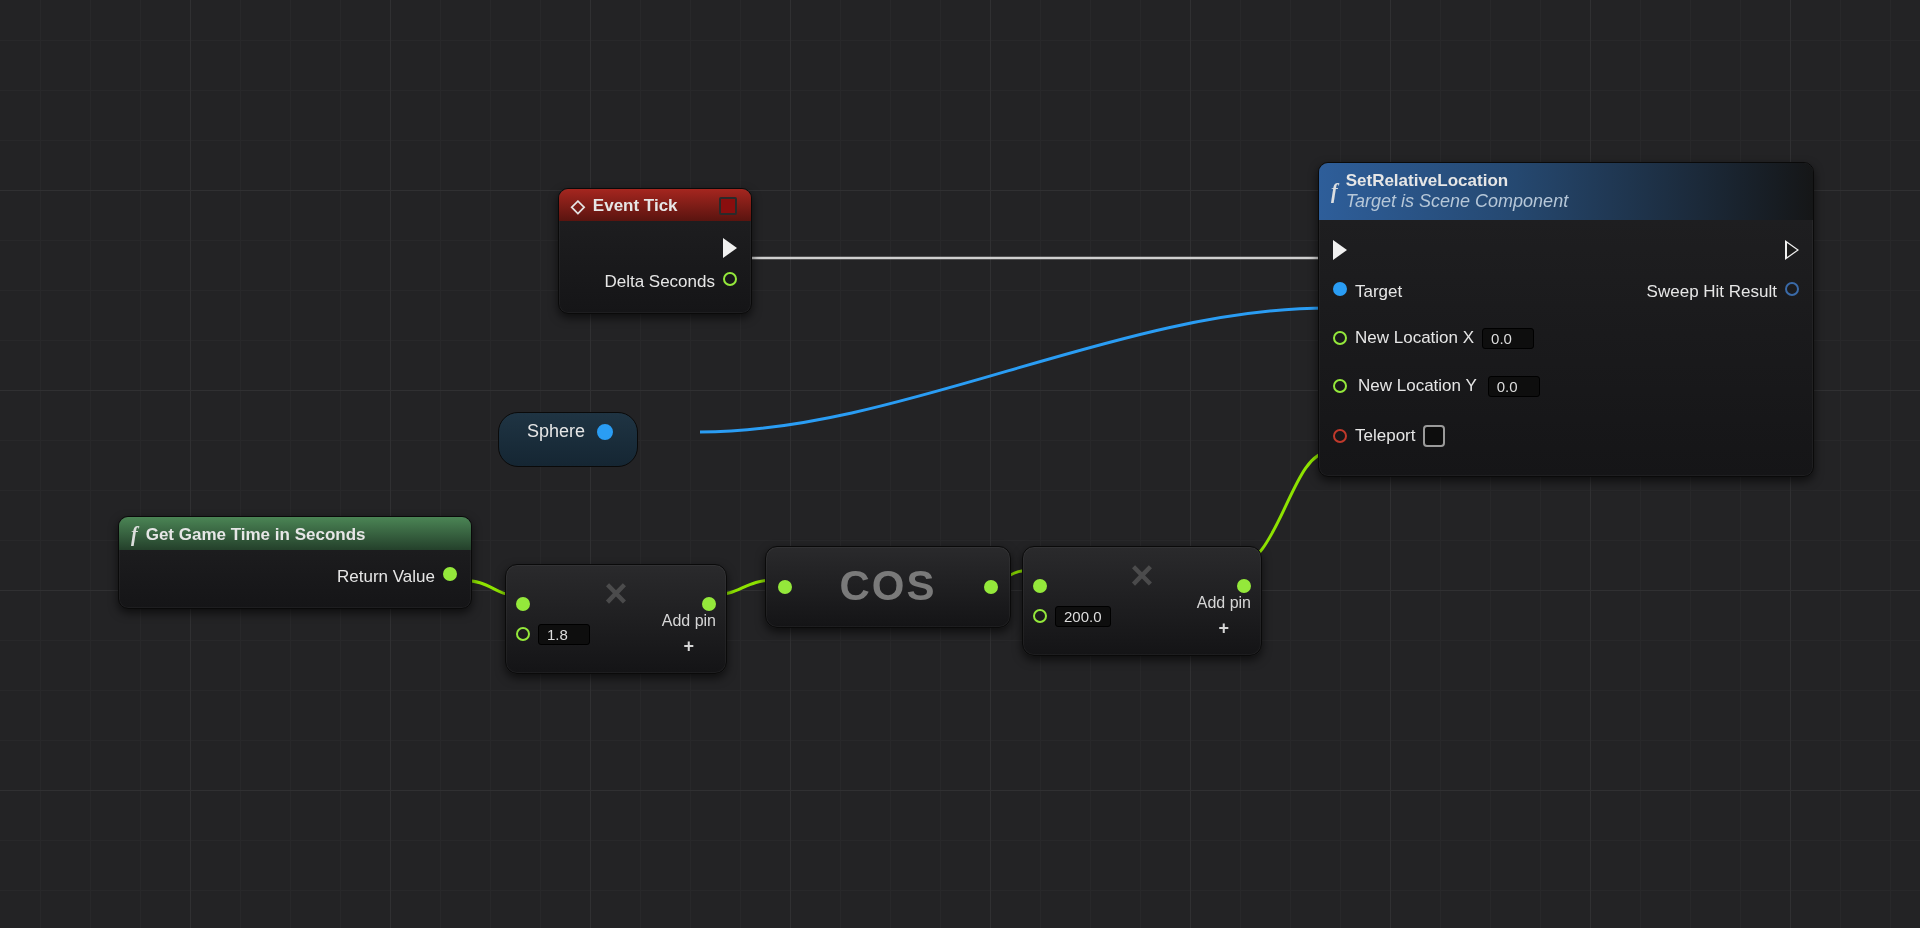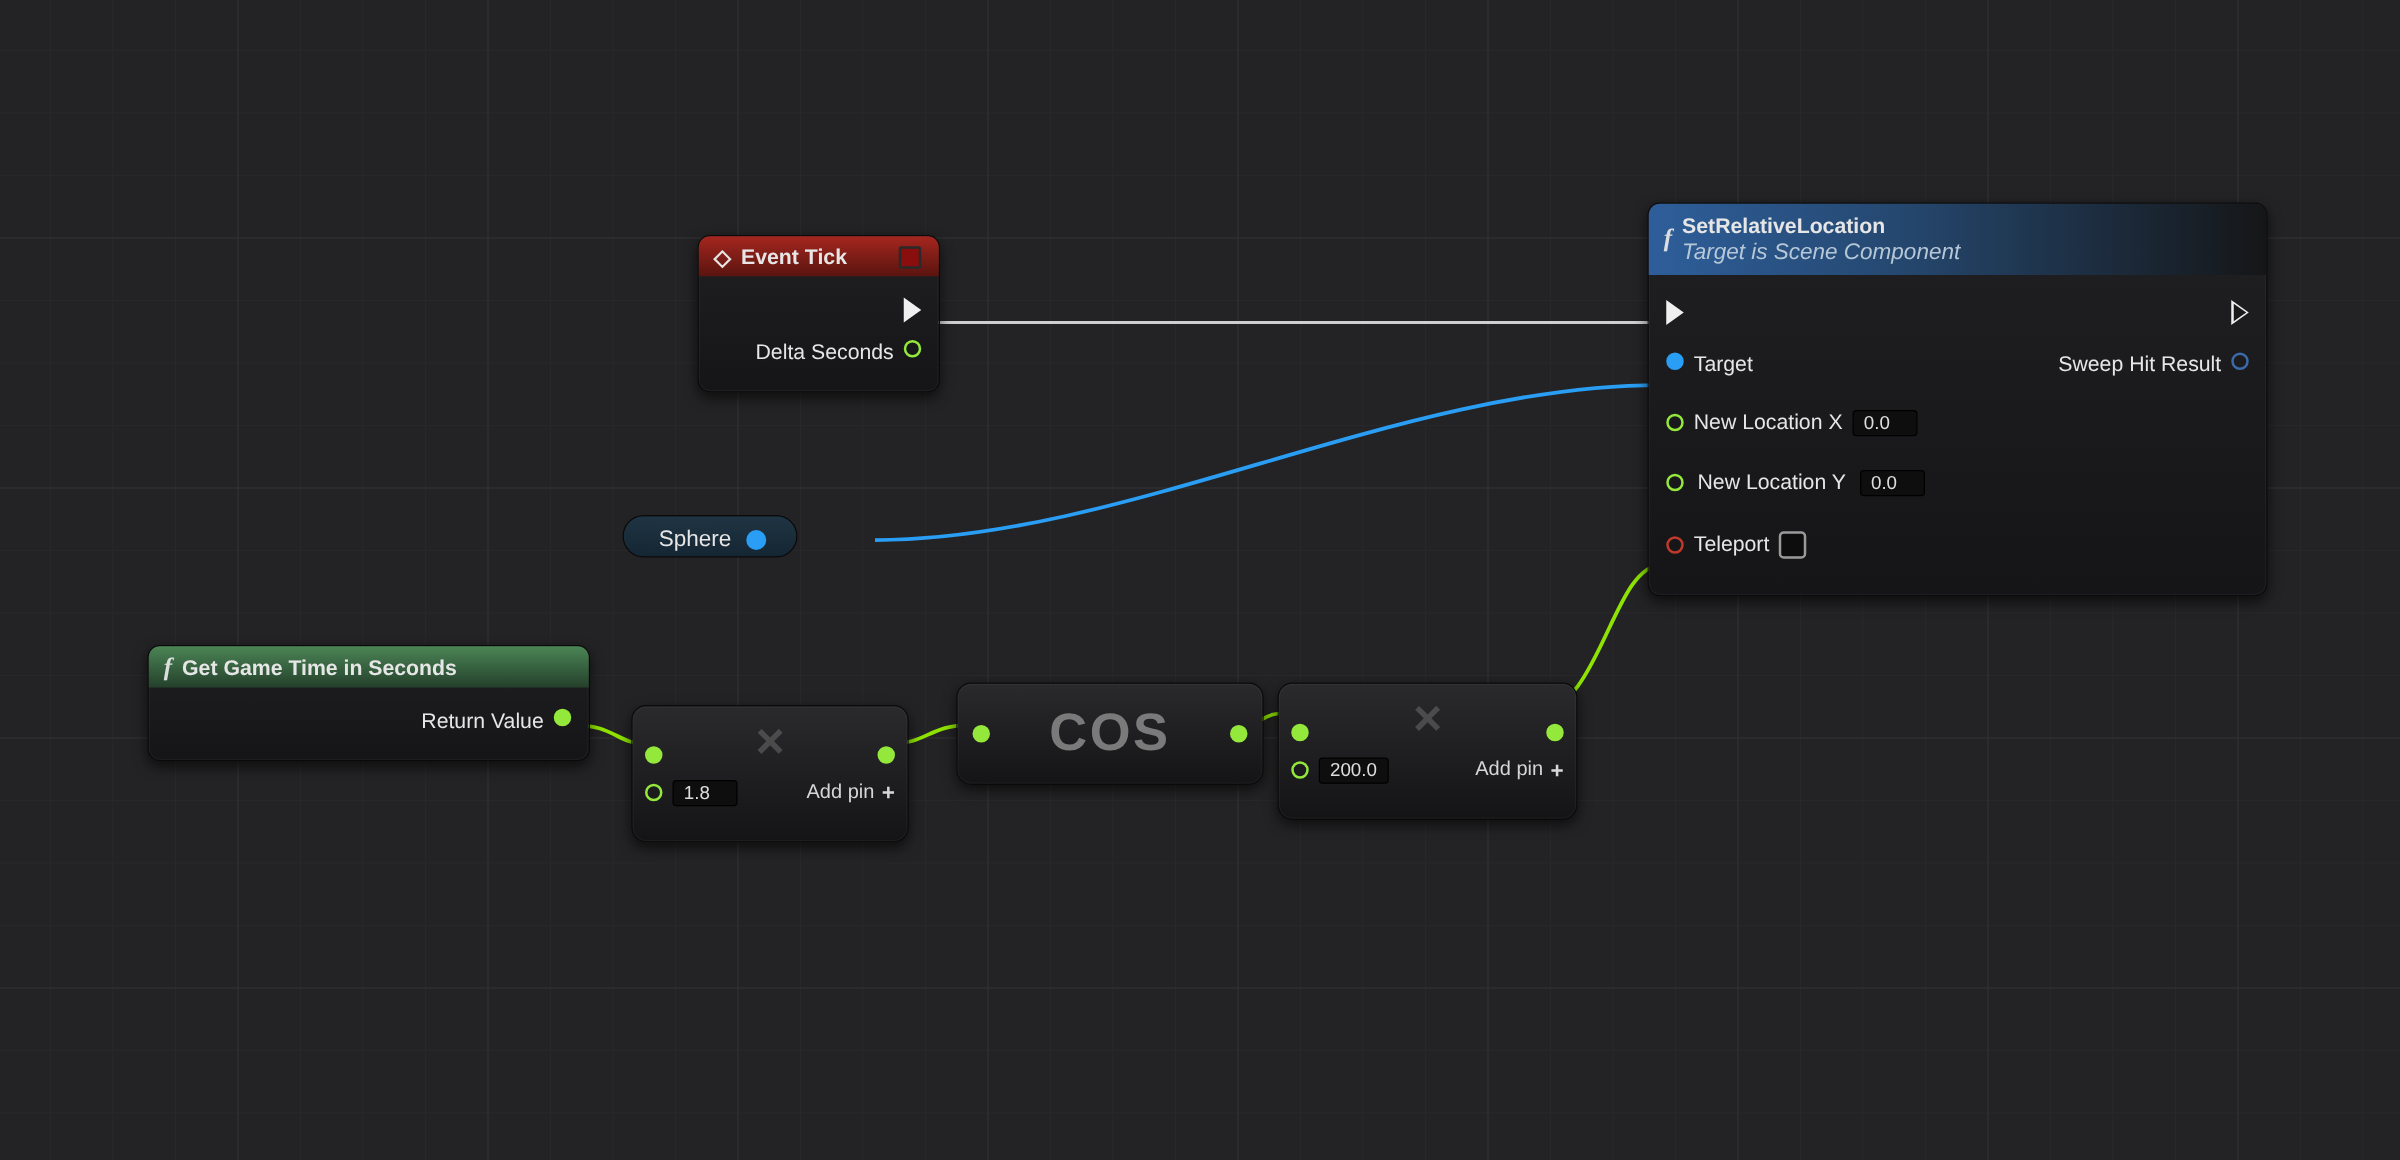--- a/index.html
+++ b/index.html
@@ -123,21 +123,21 @@
     border-radius:3px; padding:1px 8px; font-size:15px; min-width:34px; text-align:left;
   }
   .chk {
     width:18px; height:18px; border:2px solid #9a9a9a; border-radius:4px; background:#0d0d0d;
   }
 
   .cap {
     position:absolute;
     border:1px solid var(--border);
     border-radius:20px;
-    padding:8px 24px 3px 28px;
+    padding:8px 24px 24px 28px;
     background: linear-gradient(180deg, #1f3443 0%, #152633 100%);
     display:flex; align-items:center; gap:12px;
     font-size:18px;
   }
 
   .compact {
     position:absolute;
     border:1px solid var(--border);
     border-radius:12px;
     background: linear-gradient(180deg, #2a2a2c 0%, #141416 100%);
@@ -149,21 +149,21 @@
   .compact .x-overlay {
     position:absolute; left:50%; top:6px; transform:translateX(-50%);
     font-size:40px; color:#6b6b6b; font-weight:600; opacity:.55; pointer-events:none;
     font-family: "Segoe UI", Arial, sans-serif;
   }
   .compact .big-label {
     position:absolute; left:50%; top:50%; transform:translate(-50%,-52%);
     font-size:42px; color:#7a7a7a; font-weight:700; letter-spacing:2px; pointer-events:none;
   }
 
-  .addpin { color:#d6d6d6; font-size:16px; display:flex; align-items:center; gap:6px; }
+  .addpin { color:#d6d6d6; font-size:16px; display:flex; align-items:center; gap:6px;flex-direction:column; }
   .plus-ico { font-size:18px; font-weight:700; }
 
 </style>
 </head>
 <body>
 
 <div class="graph">
 
   <svg class="edges">
 

